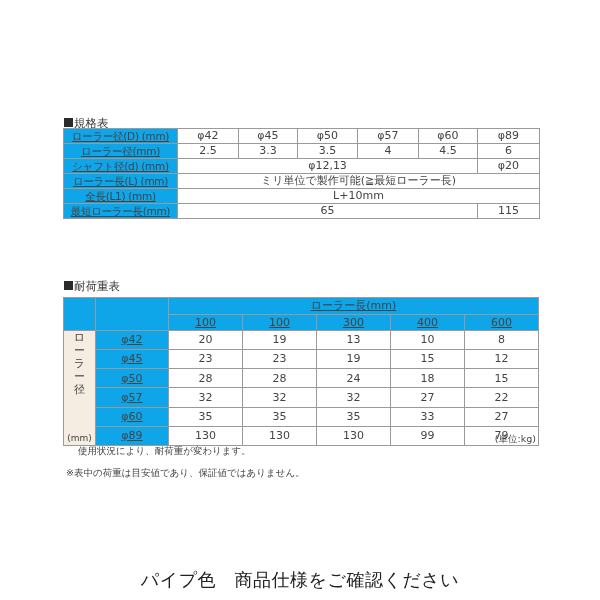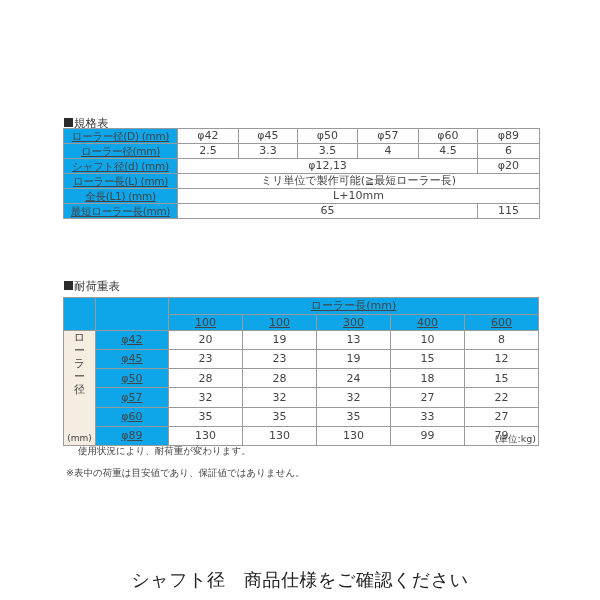--- a/index.html
+++ b/index.html
@@ -160,13 +160,13 @@
     <td>99</td>
     <td>79</td>
   </tr>
 </tbody>
   </table>
 
 <div class="note" style="top:446px;margin-top:21px;">※表中の荷重は目安値であり、保証値ではありません。</div>
 <div class="note" style="top:445px; left:78px;">使用状況により、耐荷重が変わります。</div>
 <div class="unit">(単位:kg)</div>
 
-<div class="caption">シャフト径　商品仕様をご確認ください</div>
+<div class="caption">パイプ色　商品仕様をご確認ください</div>
 
 </body></html>

